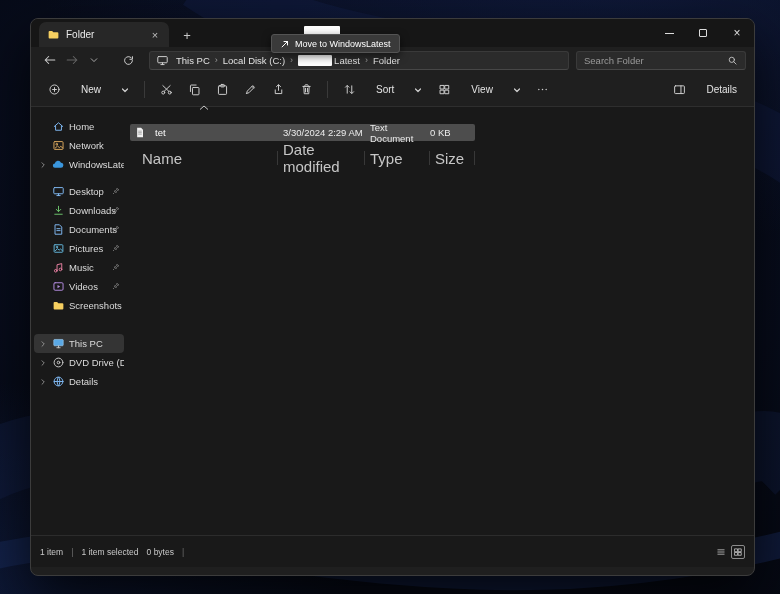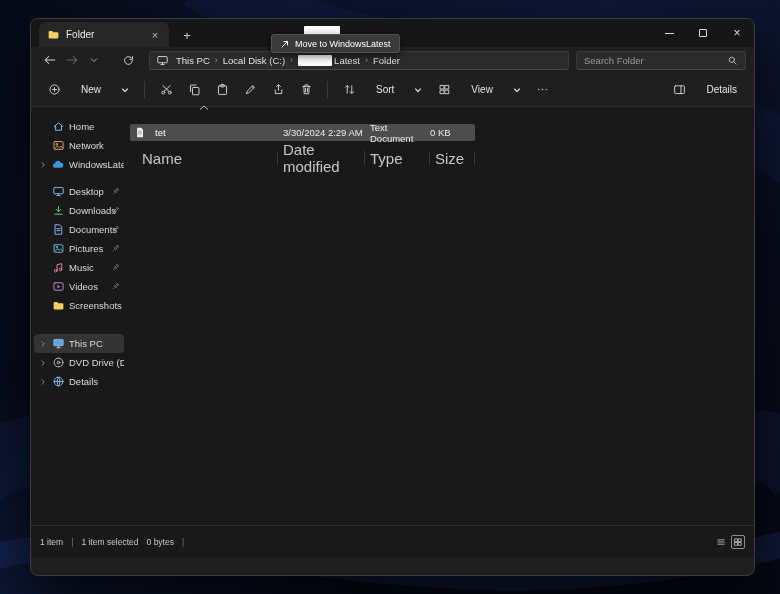--- a/index.html
+++ b/index.html
@@ -83,21 +83,21 @@
   .col-type { width:65px; padding-left:5px; }
   .col-size { width:45px; padding-left:5px; }
   .file-row { position:absolute; left:3px; top:17px; height:17px; width:345px; background:#4d4d4d; border-radius:2px;
     display:flex; align-items:center; color:#fff; font-size:9.5px; }
   .c-name { width:148px; display:flex; align-items:center; gap:8px; padding-left:3px; overflow:hidden; }
   .c-date { width:87px; padding-left:5px; color:#ececec; }
   .c-type { width:65px; padding-left:5px; color:#ececec; }
   .c-size { width:45px; padding-right:5px; color:#ececec; }
 
   
-  .statusbar { position:absolute; left:0; right:0; bottom:18px; height:32px; background:#191919; border-top:1px solid #2c2c2c;
+  .statusbar { position:absolute; left:0; right:0; bottom:8px; height:32px; background:#191919; border-top:1px solid #2c2c2c;
     display:flex; align-items:center; gap:8px; padding:0 9px; font-size:8.5px; color:#c9c9c9; }
   .sb-sep { color:#6f6f6f; }
   .sb-right { margin-left:auto; display:flex; gap:3px; }
   .sb-view-btn { width:14px; height:14px; display:grid; place-items:center; border:1px solid transparent; border-radius:2px; }
   .sb-view-btn.active { border-color:#8b8b8b; }
 
   
   .drag-ghost { position:absolute; left:273px; top:7px; width:36px; height:15px; background:#fcfcfc; border-radius:1px; z-index:30; }
   .drag-tooltip { position:absolute; left:240px; top:15px; height:19px; z-index:40; background:#3a3a3a; border:1px solid #545454;
     border-radius:3px; display:flex; align-items:center; gap:5px; padding:0 8px; font-size:9px; color:#fff; box-shadow:0 3px 8px rgba(0,0,0,.55); white-space:nowrap; }

